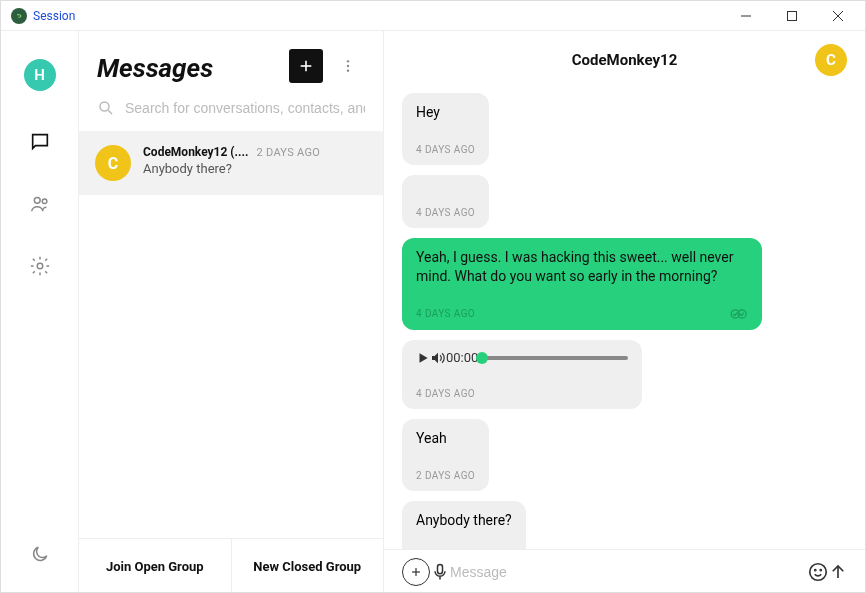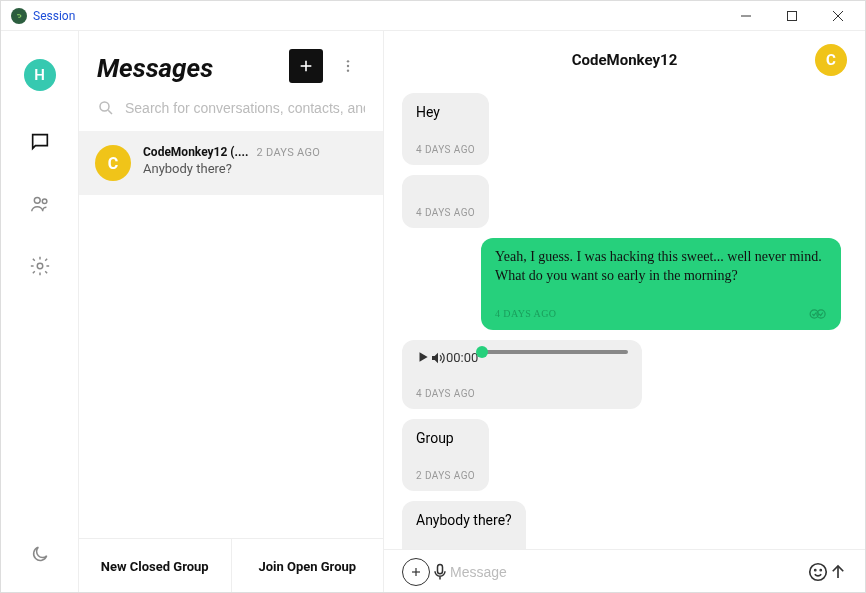--- a/index.html
+++ b/index.html
@@ -35,29 +35,29 @@
 .convo-snippet { font-size: 13px; color: #555; margin-top: 2px; }
 .left-footer { margin-top: auto; display: flex; border-top: 1px solid #eee; }
 .left-footer-btn { flex: 1; padding: 20px 6px; text-align: center; font-size: 13px; font-weight: 700; color: #111; }
 .left-footer-btn:first-child { border-right: 1px solid #eee; }
 .right { flex: 1; display: flex; flex-direction: column; }
 .right-header { height: 58px; display: flex; align-items: center; padding: 0 18px; position: relative; }
 .right-title { position: absolute; left: 50%; transform: translateX(-50%); font-weight: 700; font-size: 15px; color: #111; }
 .avatar-c-sm { width: 32px; height: 32px; border-radius: 50%; background: #f0c419; color: #fff; font-weight: 700; display: flex; align-items: center; justify-content: center; font-size: 15px; margin-left: auto; }
 .messages { flex: 1; overflow: auto; padding: 4px 24px 10px 18px; }
 .msg-wrap { display: flex; margin-bottom: 10px; }
-.msg-wrap.out { justify-content: flex-end; font-family: Liberation Serif, serif; }
+.msg-wrap.out { justify-content: flex-start; }
 .msg { max-width: 360px; border-radius: 12px; padding: 10px 14px; }
 .msg.in { background: #efefef; }
 .msg.out { background: #26d07c; color: #111; }
 .msg-text { font-size: 14px; line-height: 1.35; }
 .msg-meta { font-size: 10px; letter-spacing: 0.4px; color: #999; margin-top: 22px; display: flex; align-items: center; gap: 6px; }
 .msg.out .msg-meta { color: #1a9e5c; }
 .msg.audio { padding: 10px 14px; min-width: 240px; }
-.audio-row { display: flex; align-items: flex-start; }
+.audio-row { display: flex; align-items: center; }
 .audio-time { font-size: 13px; color: #333; }
 .audio-track { flex: 1; height: 4px; background: #888; border-radius: 2px; position: relative; }
 .audio-knob { position: absolute; left: 0; top: 50%; transform: translate(-2px, -50%); width: 12px; height: 12px; border-radius: 50%; background: #26d07c; }
 .composer { height: 45px; border-top: 1px solid #eee; display: flex; align-items: center; padding: 0 18px; }
 .circle-btn { width: 28px; height: 28px; border: 1.6px solid #333; border-radius: 50%; display: flex; align-items: center; justify-content: center; }
 .composer-input { flex: 1; border: none; outline: none; font-size: 14px; background: transparent; }
 .composer-input::placeholder { color: #bbb; }
 .check-icon { margin-left: auto; }
 svg { display: block; }
 </style>
@@ -151,22 +151,22 @@
       <div class="avatar-c">C</div>
       <div class="convo-body">
         <div class="convo-top">
           <div class="convo-name">CodeMonkey12 (....</div>
           <div class="convo-time">2 DAYS AGO</div>
         </div>
         <div class="convo-snippet">Anybody there?</div>
       </div>
     </div>
     <div class="left-footer">
+      <div class="left-footer-btn">Join Open Group</div>
       <div class="left-footer-btn">New Closed Group</div>
-      <div class="left-footer-btn">Join Open Group</div>
     </div>
   </div>
 
   <div class="right">
     <div class="right-header">
       <div class="right-title">CodeMonkey12</div>
       <div class="avatar-c-sm">C</div>
     </div>
     <div class="messages" id="messages">
         <div class="msg-wrap in">
@@ -217,21 +217,21 @@
               <span class="audio-time">00:00</span>
               <div class="audio-track">
                 <div class="audio-knob"></div>
               </div>
             </div>
             <div class="msg-meta">4 DAYS AGO</div>
           </div>
         </div>
         <div class="msg-wrap in">
           <div class="msg in">
-            <div class="msg-text">Group</div>
+            <div class="msg-text">Yeah</div>
             <div class="msg-meta">
               <span>2 DAYS AGO</span>
             </div>
           </div>
         </div>
         <div class="msg-wrap in">
           <div class="msg in">
             <div class="msg-text">Anybody there?</div>
             <div class="msg-meta">
               <span>2 DAYS AGO</span>

